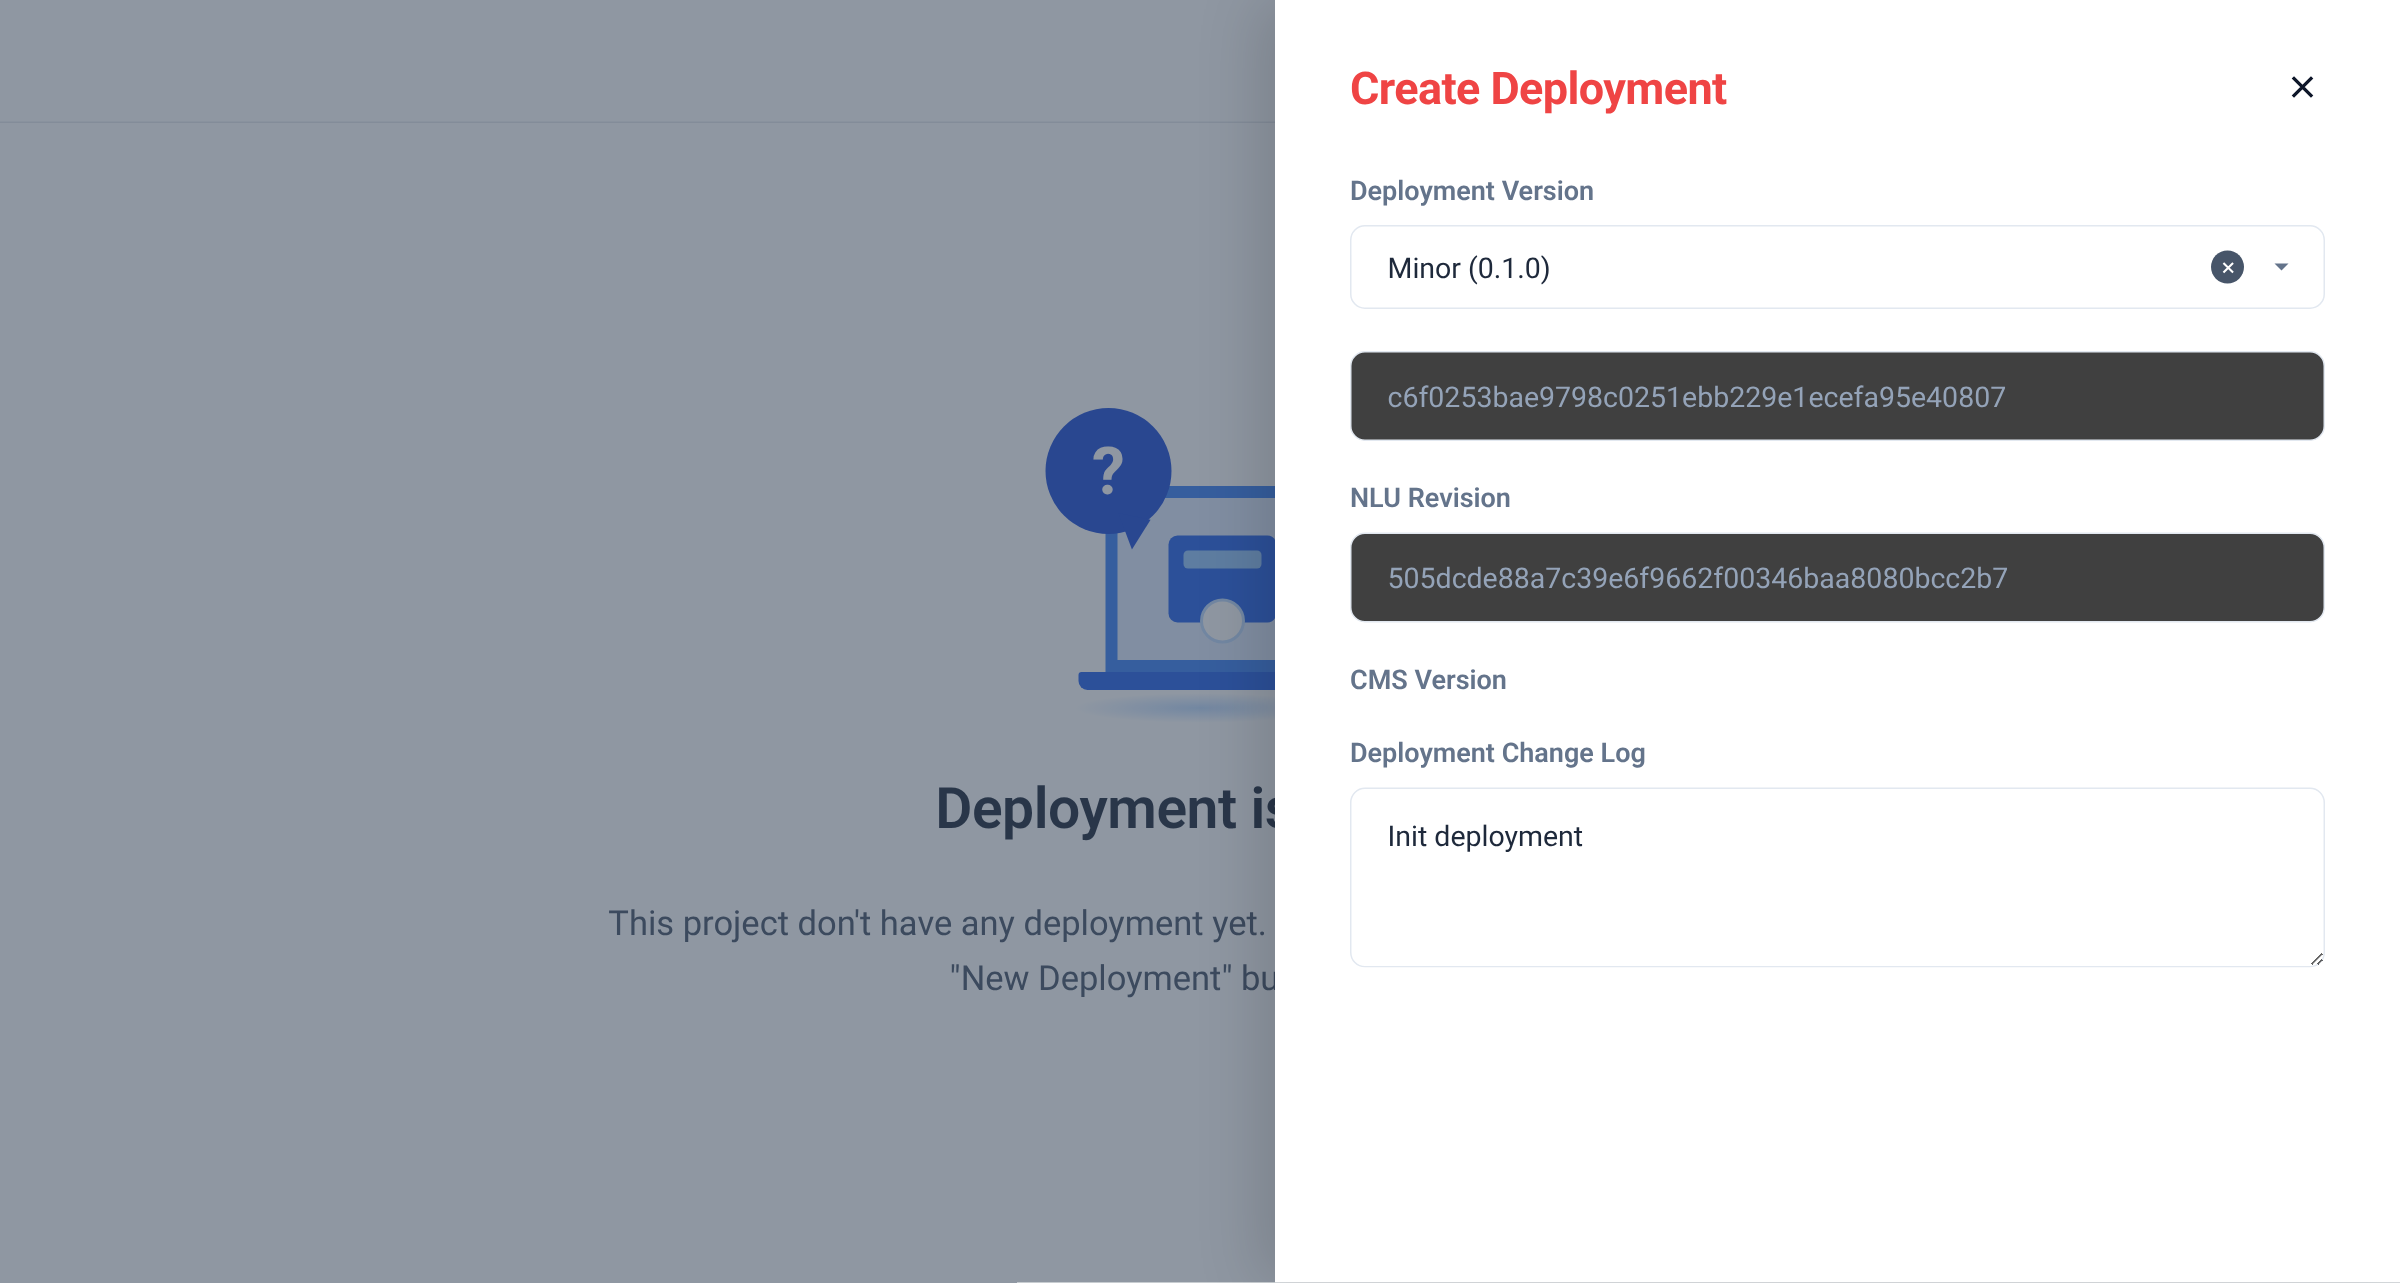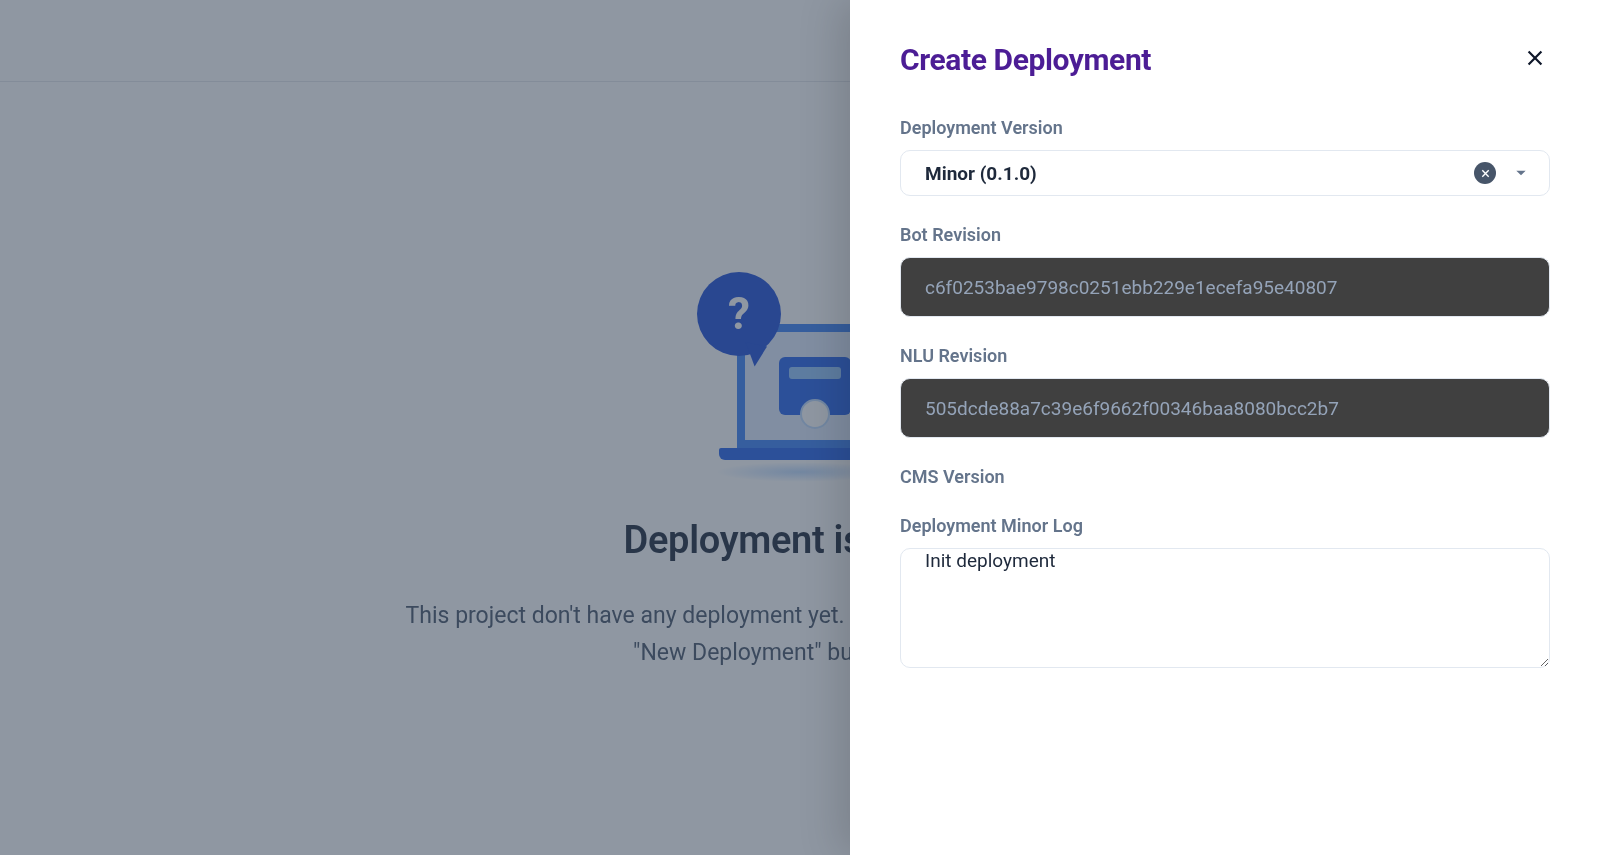--- a/index.html
+++ b/index.html
@@ -13,39 +13,39 @@
   .empty-illustration { margin-top: 190px; width: 230px; height: 210px; position: relative; }
   .empty-title { margin-top: 36px; font-size: 38px; font-weight: 600; color: #1e293b; letter-spacing: -0.3px; }
   .empty-desc { margin-top: 36px; font-size: 23px; font-weight: 400; color: #475569; text-align: center; line-height: 1.6; max-width: 820px; }
 
   
   .dim-overlay { position: absolute; inset: 0; background: rgba(51, 65, 85, 0.55); }
 
   
   .drawer { position: absolute; top: 0; right: 0; width: 750px; height: 100%; background: #ffffff; box-shadow: -10px 0 40px rgba(0,0,0,0.15); display: flex; flex-direction: column; }
   .drawer-header { display: flex; align-items: center; justify-content: space-between; padding: 42px 50px 20px 50px; }
-  .drawer-title { font-size: 30px; font-weight: 700; color: #4c1d95; letter-spacing: -0.4px; }
+  .drawer-title { font-size: 30px; font-weight: 700; color: #ef4444; letter-spacing: -0.4px; }
   .close-btn { width: 30px; height: 30px; display: flex; align-items: center; justify-content: center; cursor: pointer; color: #0f172a; }
   .close-btn svg { width: 22px; height: 22px; stroke: currentColor; stroke-width: 2.4; }
 
   .drawer-body { padding: 20px 50px 0 50px; display: flex; flex-direction: column; gap: 28px; overflow-y: auto; }
 
   .field { display: flex; flex-direction: column; gap: 12px; }
   .field-label { font-size: 18px; font-weight: 600; color: #64748b; }
   .select-wrap { position: relative; }
-  .select-input { width: 100%; height: 46px; border: 1px solid #e2e8f0; border-radius: 10px; background: #ffffff; padding: 0 100px 0 24px; font-size: 19px; color: #1e293b; font-weight: 700; display: flex; align-items: center; }
+  .select-input { width: 100%; height: 56px; border: 1px solid #e2e8f0; border-radius: 10px; background: #ffffff; padding: 0 100px 0 24px; font-size: 19px; color: #1e293b; font-weight: 400; display: flex; align-items: center; }
   .select-controls { position: absolute; right: 22px; top: 0; bottom: 0; display: flex; align-items: center; gap: 18px; }
   .clear-icon { width: 22px; height: 22px; border-radius: 50%; background: #475569; display: flex; align-items: center; justify-content: center; color: #fff; cursor: pointer; }
   .clear-icon svg { width: 11px; height: 11px; stroke: #fff; stroke-width: 3; }
   .caret-icon { color: #64748b; display: flex; align-items: center; cursor: pointer; }
   .caret-icon svg { width: 14px; height: 14px; fill: currentColor; }
 
   .readonly-box { width: 100%; height: 60px; border: 1px solid #e2e8f0; border-radius: 10px; background: #404040; padding: 0 24px; font-size: 19px; color: #94a3b8; display: flex; align-items: center; font-family: inherit; }
 
-  .textarea-box { width: 100%; height: 120px; border: 1px solid #e2e8f0; border-radius: 10px; background: #ffffff; padding: 0 24px; font-size: 19px; color: #1e293b; font-family: inherit; resize: both; outline: none; }
+  .textarea-box { width: 100%; height: 120px; border: 1px solid #e2e8f0; border-radius: 10px; background: #ffffff; padding: 20px 24px; font-size: 19px; color: #1e293b; font-family: inherit; resize: both; outline: none; }
   .textarea-box::placeholder { color: #94a3b8; }
 
   
   .illus-laptop-base { position:absolute; left:34px; bottom:22px; width:192px; height:12px; background:#2563eb; border-radius:2px 2px 6px 6px; }
   .illus-laptop-screen { position:absolute; left:52px; bottom:34px; width:156px; height:124px; border:8px solid #3b82f6; border-radius:10px 10px 0 0; background:#e0ecff; }
   .illus-screen-inner { position:absolute; inset:10px; display:flex; align-items:center; justify-content:center; }
   .illus-tray { width:72px; height:58px; background:#2563eb; border-radius:6px; position:relative; }
   .illus-tray-slot { position:absolute; top:10px; left:10px; right:10px; height:12px; background:#93c5fd; border-radius:3px; }
   .illus-tray-face { position:absolute; bottom:-14px; left:50%; transform:translateX(-50%); width:30px; height:30px; border-radius:50%; background:#fff; border:2px solid #bfdbfe; }
   .illus-bubble { position:absolute; left:12px; top:0; width:84px; height:84px; border-radius:50%; background:#1d4ed8; display:flex; align-items:center; justify-content:center; color:#fff; font-size:44px; font-weight:700; }
@@ -110,34 +110,33 @@
             <span class="caret-icon">
               <svg viewBox="0 0 24 24">
                   <path d="M4 8 L12 16 L20 8 Z"></path>
                 </svg>
             </span>
           </div>
         </div>
       </div>
 
       <div class="field">
-        <div class="field-label">Bot Revision</div>
         <div class="readonly-box">c6f0253bae9798c0251ebb229e1ecefa95e40807</div>
       </div>
 
       <div class="field">
         <div class="field-label">NLU Revision</div>
         <div class="readonly-box">505dcde88a7c39e6f9662f00346baa8080bcc2b7</div>
       </div>
 
       <div class="field">
         <div class="field-label">CMS Version</div>
       </div>
 
       <div class="field">
-        <div class="field-label">Deployment Minor Log</div>
+        <div class="field-label">Deployment Change Log</div>
         <textarea class="textarea-box" style="">Init deployment</textarea>
       </div>
 
     </div>
   </div>
 
 </div>
 
 </body></html>

